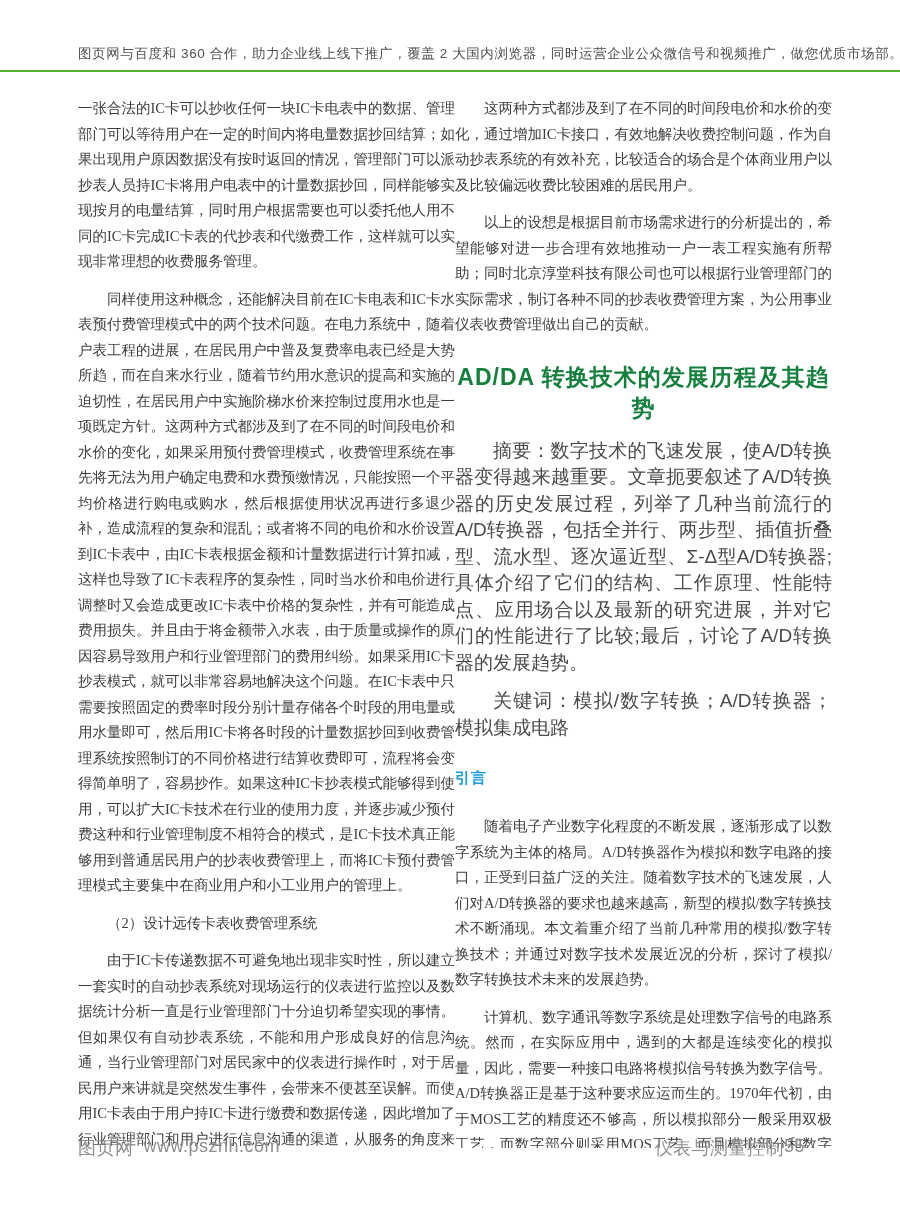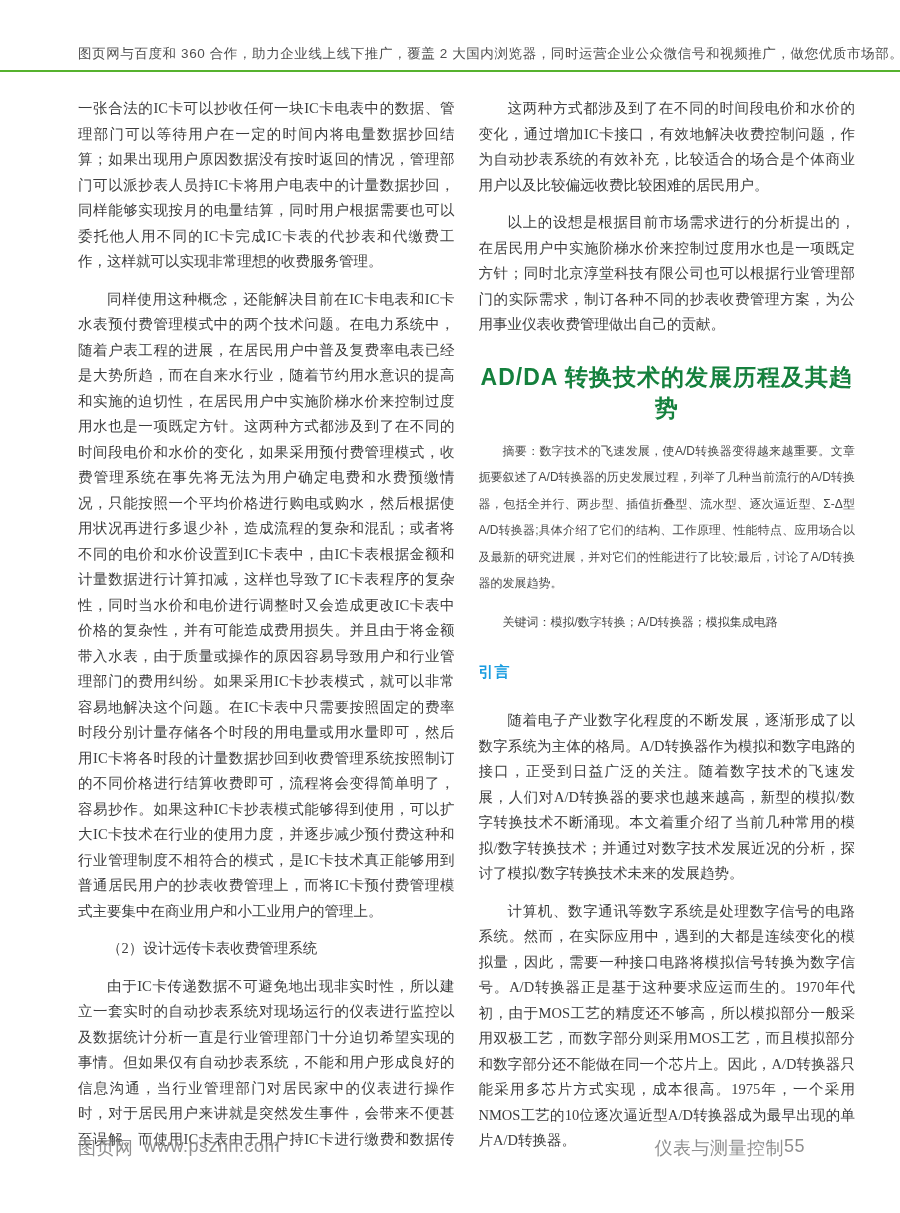--- a/index.html
+++ b/index.html
@@ -21,42 +21,42 @@
   }
   .promo-text {
     font-family: "Liberation Sans", sans-serif;
     font-size: 13.5px; color: #4f4f4f; letter-spacing: 0.6px;
     white-space: nowrap;
   }
 
   
   .columns {
     position: absolute; top: 96px; left: 78px; right: 45px; height: 1052px;
-    display: flex; gap: 24px; overflow: hidden;
+    display: flex; overflow: hidden;
   }
   .col { width: 377px; overflow: hidden; }
 
   .body-p {
     font-size: 14.5px; line-height: 25.5px; color: #3d3d3d;
     text-align: justify; text-indent: 2em;
     margin: 12px 0;
   }
   .col .body-p:first-child { margin-top: 0; }
   .no-indent { text-indent: 0; }
 
   
   .article-title {
     font-family: "Liberation Sans", sans-serif;
     font-size: 23px; font-weight: 700; color: #15803d;
     letter-spacing: 1px; text-align: center;
     margin: 24px 0 14px 0;
   }
   .abstract, .keywords {
     font-family: "Liberation Sans", sans-serif;
-    font-size: 12px; line-height: 26.5px; color: #4a4a4a;
+    font-size: 19px; line-height: 26.5px; color: #4a4a4a;
     text-align: justify; text-indent: 2em; margin: 0;
   }
   .keywords { margin-top: 12px; }
   .section-heading {
     font-family: "Liberation Sans", sans-serif;
     font-size: 15px; font-weight: 700; color: #189ce0;
     letter-spacing: 1px;
     margin: 28px 0 26px 0;
   }
   .section-heading.tight { margin: 22px 0 6px 0; }
@@ -87,21 +87,21 @@
     <section class="col">
       <p class="body-p no-indent">一张合法的IC卡可以抄收任何一块IC卡电表中的数据、管理部门可以等待用户在一定的时间内将电量数据抄回结算；如果出现用户原因数据没有按时返回的情况，管理部门可以派抄表人员持IC卡将用户电表中的计量数据抄回，同样能够实现按月的电量结算，同时用户根据需要也可以委托他人用不同的IC卡完成IC卡表的代抄表和代缴费工作，这样就可以实现非常理想的收费服务管理。</p>
       <p class="body-p">同样使用这种概念，还能解决目前在IC卡电表和IC卡水表预付费管理模式中的两个技术问题。在电力系统中，随着户表工程的进展，在居民用户中普及复费率电表已经是大势所趋，而在自来水行业，随着节约用水意识的提高和实施的迫切性，在居民用户中实施阶梯水价来控制过度用水也是一项既定方针。这两种方式都涉及到了在不同的时间段电价和水价的变化，如果采用预付费管理模式，收费管理系统在事先将无法为用户确定电费和水费预缴情况，只能按照一个平均价格进行购电或购水，然后根据使用状况再进行多退少补，造成流程的复杂和混乱；或者将不同的电价和水价设置到IC卡表中，由IC卡表根据金额和计量数据进行计算扣减，这样也导致了IC卡表程序的复杂性，同时当水价和电价进行调整时又会造成更改IC卡表中价格的复杂性，并有可能造成费用损失。并且由于将金额带入水表，由于质量或操作的原因容易导致用户和行业管理部门的费用纠纷。如果采用IC卡抄表模式，就可以非常容易地解决这个问题。在IC卡表中只需要按照固定的费率时段分别计量存储各个时段的用电量或用水量即可，然后用IC卡将各时段的计量数据抄回到收费管理系统按照制订的不同价格进行结算收费即可，流程将会变得简单明了，容易抄作。如果这种IC卡抄表模式能够得到使用，可以扩大IC卡技术在行业的使用力度，并逐步减少预付费这种和行业管理制度不相符合的模式，是IC卡技术真正能够用到普通居民用户的抄表收费管理上，而将IC卡预付费管理模式主要集中在商业用户和小工业用户的管理上。</p>
       <p class="body-p">（2）设计远传卡表收费管理系统</p>
       <p class="body-p">由于IC卡传递数据不可避免地出现非实时性，所以建立一套实时的自动抄表系统对现场运行的仪表进行监控以及数据统计分析一直是行业管理部门十分迫切希望实现的事情。但如果仅有自动抄表系统，不能和用户形成良好的信息沟通，当行业管理部门对居民家中的仪表进行操作时，对于居民用户来讲就是突然发生事件，会带来不便甚至误解。而使用IC卡表由于用户持IC卡进行缴费和数据传递，因此增加了行业管理部门和用户进行信息沟通的渠道，从服务的角度来讲，具有自动抄表系统所不可替代的优势。</p>
 
     </section>
 
     <section class="col">
       <p class="body-p">这两种方式都涉及到了在不同的时间段电价和水价的变化，通过增加IC卡接口，有效地解决收费控制问题，作为自动抄表系统的有效补充，比较适合的场合是个体商业用户以及比较偏远收费比较困难的居民用户。</p>
-      <p class="body-p">以上的设想是根据目前市场需求进行的分析提出的，在居民用户中实施阶梯水价来控制过度用水也是一项既定方针；同时北京淳堂科技有限公司也可以根据行业管理部门的实际需求，制订各种不同的抄表收费管理方案，为公用事业仪表收费管理做出自己的贡献。</p>
+      <p class="body-p">以上的设想是根据目前市场需求进行的分析提出的，希望能够对进一步合理有效地推动一户一表工程实施有所帮助；同时北京淳堂科技有限公司也可以根据行业管理部门的实际需求，制订各种不同的抄表收费管理方案，为公用事业仪表收费管理做出自己的贡献。</p>
 
       <h1 class="article-title">AD/DA 转换技术的发展历程及其趋势</h1>
 
       <p class="abstract">摘要：数字技术的飞速发展，使A/D转换器变得越来越重要。文章扼要叙述了A/D转换器的历史发展过程，列举了几种当前流行的A/D转换器，包括全并行、两步型、插值折叠型、流水型、逐次逼近型、Σ-Δ型A/D转换器;具体介绍了它们的结构、工作原理、性能特点、应用场合以及最新的研究进展，并对它们的性能进行了比较;最后，讨论了A/D转换器的发展趋势。</p>
       <p class="keywords">关键词：模拟/数字转换；A/D转换器；模拟集成电路</p>
 
       <h2 class="section-heading">引言</h2>
       <p class="body-p">随着电子产业数字化程度的不断发展，逐渐形成了以数字系统为主体的格局。A/D转换器作为模拟和数字电路的接口，正受到日益广泛的关注。随着数字技术的飞速发展，人们对A/D转换器的要求也越来越高，新型的模拟/数字转换技术不断涌现。本文着重介绍了当前几种常用的模拟/数字转换技术；并通过对数字技术发展近况的分析，探讨了模拟/数字转换技术未来的发展趋势。</p>
 
       <p class="body-p p-tight">计算机、数字通讯等数字系统是处理数字信号的电路系统。然而，在实际应用中，遇到的大都是连续变化的模拟量，因此，需要一种接口电路将模拟信号转换为数字信号。A/D转换器正是基于这种要求应运而生的。1970年代初，由于MOS工艺的精度还不够高，所以模拟部分一般采用双极工艺，而数字部分则采用MOS工艺，而且模拟部分和数字部分还不能做在同一个芯片上。因此，A/D转换器只能采用多芯片方式实现，成本很高。1975年，一个采用NMOS工艺的10位逐次逼近型A/D转换器成为最早出现的单片A/D转换器。</p>

